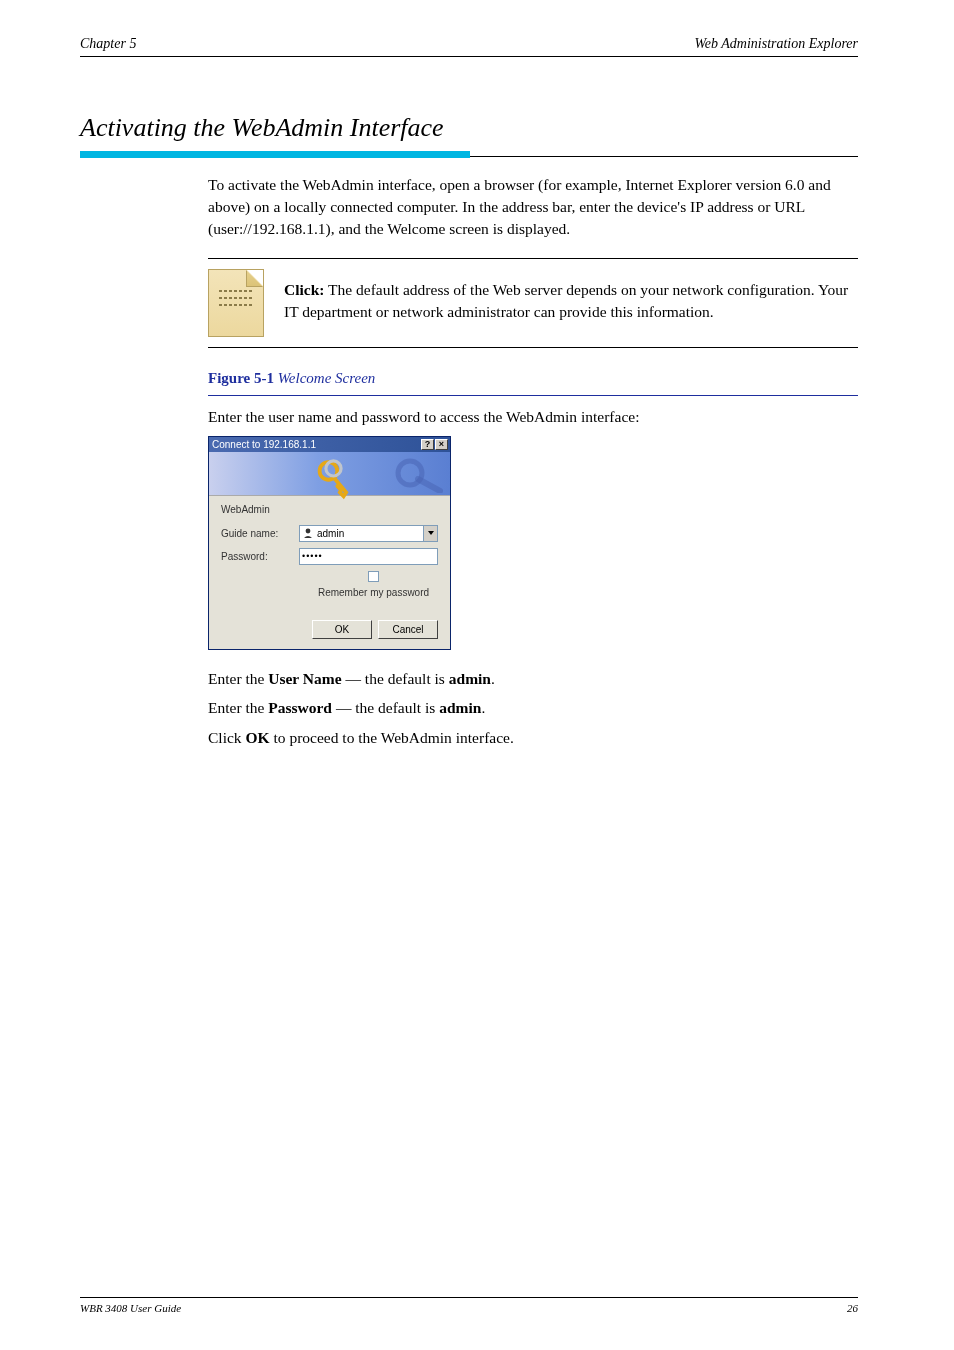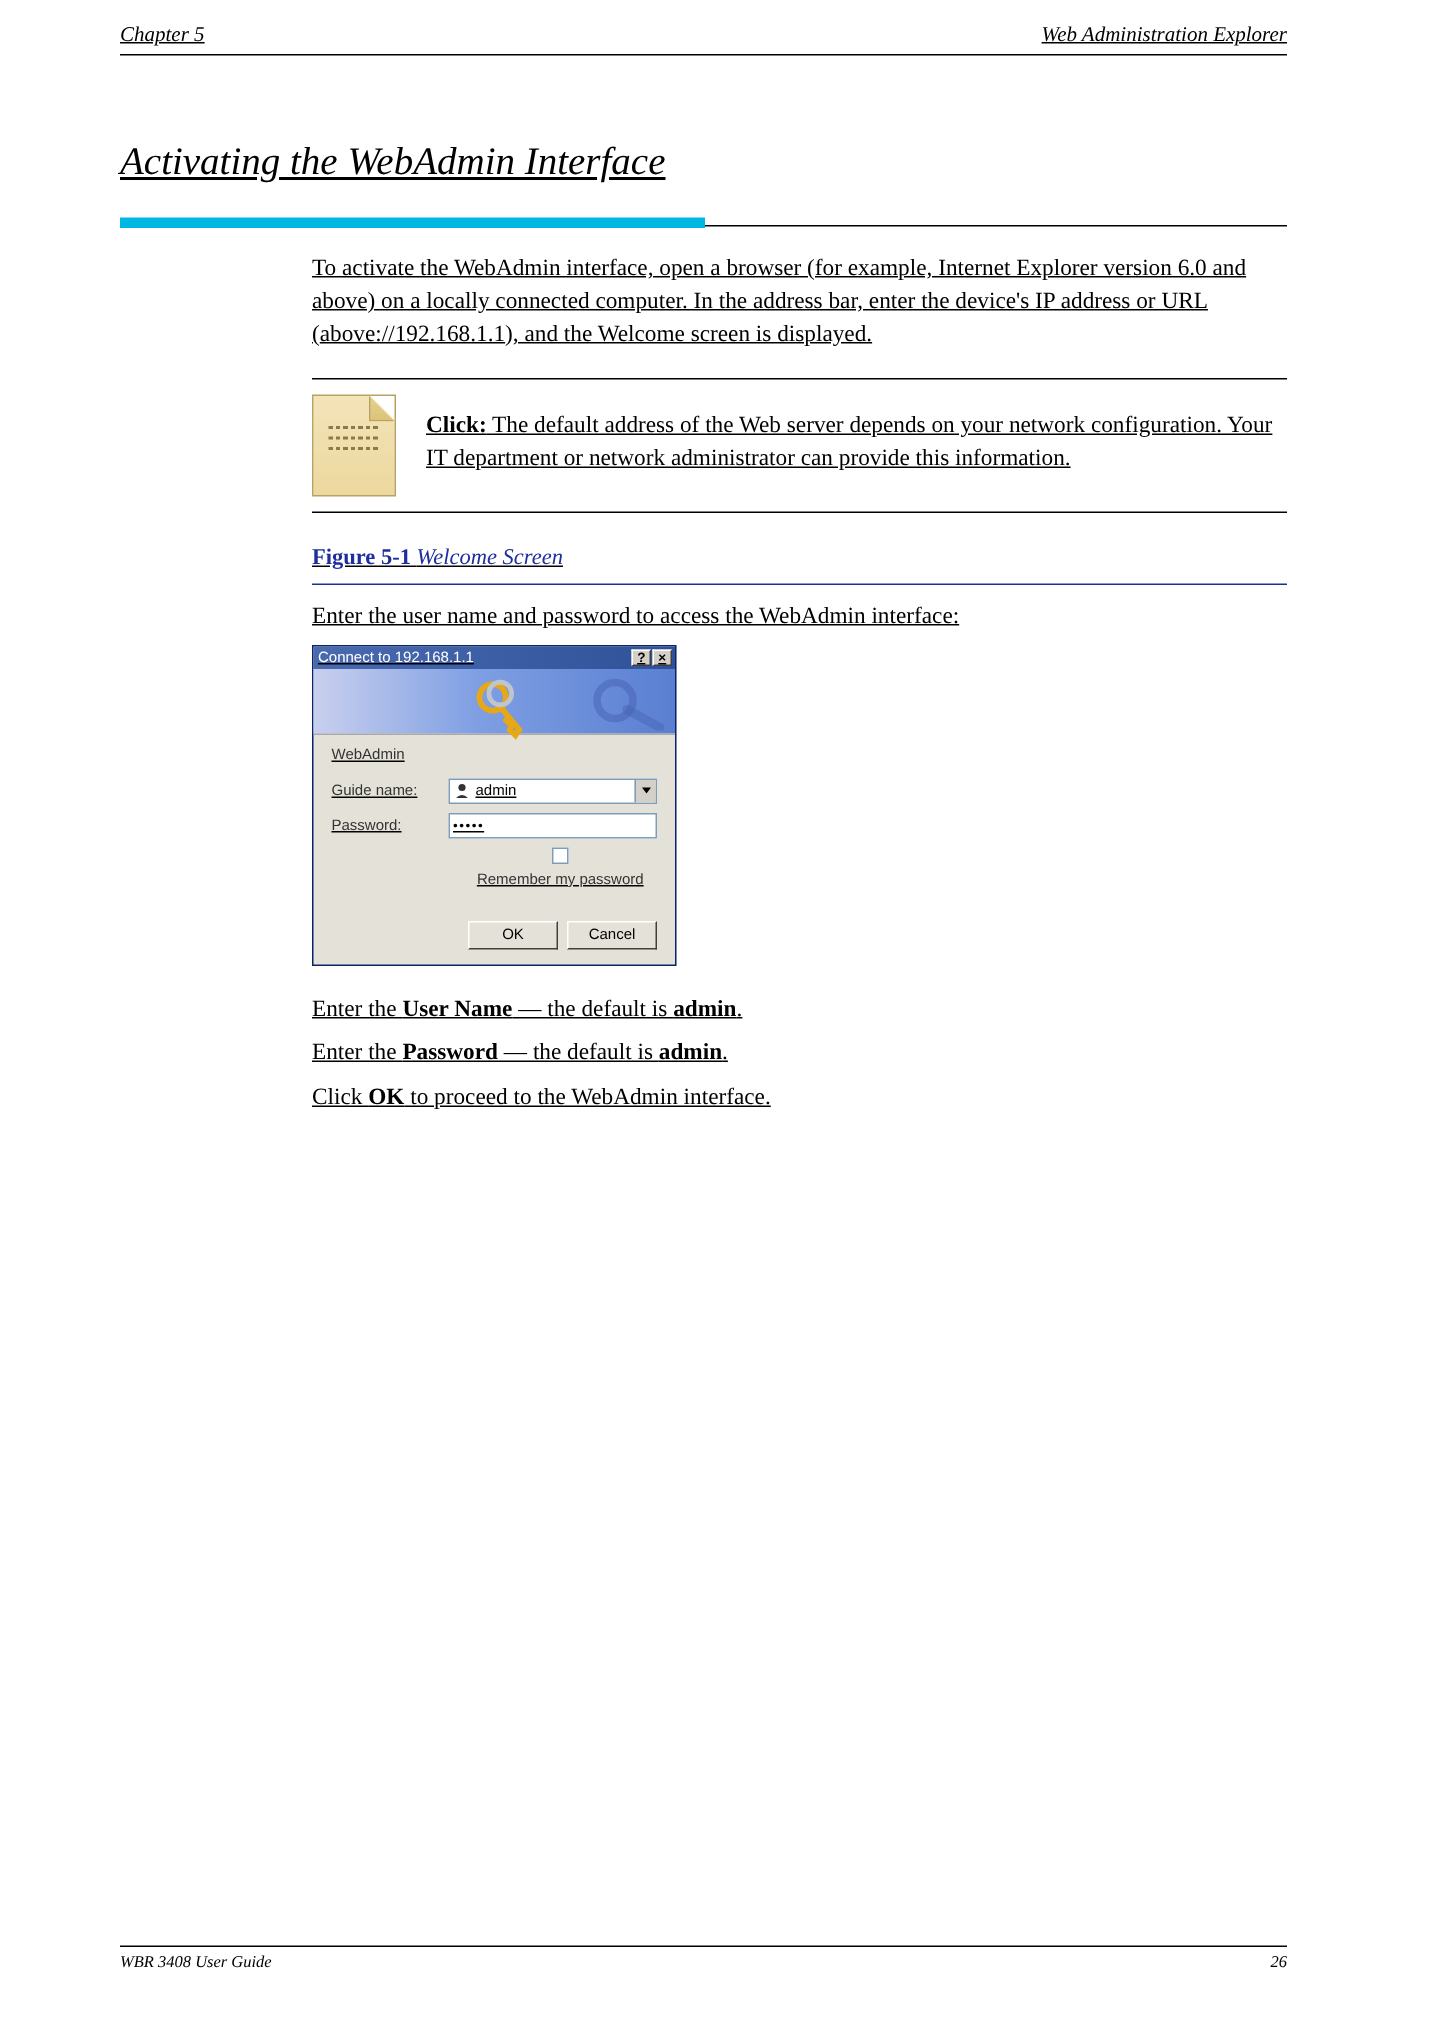--- a/index.html
+++ b/index.html
@@ -1,20 +1,20 @@
 <!DOCTYPE html>
 <html><head>
   <meta charset="utf-8">
   <style>
     * { box-sizing: border-box; margin: 0; padding: 0; }
     body { width: 954px; height: 1350px; font-family: "Times New Roman", serif; background: #fff; position: relative; font-size: 14px; color: #000; }
-    .page { padding: 16px 96px 36px 80px; text-decoration: underline; }
+    .page { padding: 36px 96px 36px 80px; }
     .top-header { display: flex; justify-content: space-between; font-style: italic; font-size: 14px; margin-bottom: 4px; }
     .hr1 { border: none; border-top: 1.3px solid #000; margin-bottom: 56px; }
-    .section-title { font-style: italic; font-size: 26px; font-weight: normal; margin-bottom: 22px; }
+    .section-title { font-style: italic; font-size: 26px; font-weight: normal; margin-bottom: 8px; }
     .accent-line { display: flex; margin-bottom: 16px; }
     .accent-cyan { width: 390px; height: 7px; background: #00b6e2; }
     .accent-black { flex: 1; height: 1px; background: #000; margin-top: 5px; }
     .body-text { font-size: 15.5px; line-height: 1.42; margin-left: 128px; margin-bottom: 18px; }
     .body-text .link { color: #000; text-decoration: none; }
     .note-block { margin-left: 128px; margin-bottom: 22px; }
     .note-rule { border: none; border-top: 1.2px solid #000; margin-bottom: 10px; }
     .note-inner { display: flex; align-items: flex-start; gap: 20px; }
     .note-icon { width: 56px; height: 68px; background: linear-gradient(#f3e4b9,#ecd89e); border: 1px solid #b8a261; position: relative; flex-shrink: 0; }
     .note-icon::before { content: ""; position: absolute; top: 0; right: 0; width: 16px; height: 16px; background: #fff; clip-path: polygon(100% 0, 100% 100%, 0 0); }
@@ -64,21 +64,21 @@
   </div>
   <hr class="hr1">
 
   <h2 class="section-title">Activating the WebAdmin Interface</h2>
   <div class="accent-line">
     <div class="accent-cyan"></div>
     <div class="accent-black"></div>
   </div>
 
   <p class="body-text">
-    <span>To activate the WebAdmin interface, open a browser (for example, Internet Explorer version 6.0 and above) on a locally connected computer. In the address bar, enter the device's IP address or URL (</span><span class="link">above://192.168.1.1</span><span>), and the Welcome screen is displayed.</span>
+    <span>To activate the WebAdmin interface, open a browser (for example, Internet Explorer version 6.0 and above) on a locally connected computer. In the address bar, enter the device's IP address or URL (</span><span class="link">user://192.168.1.1</span><span>), and the Welcome screen is displayed.</span>
   </p>
 
   <div class="note-block">
     <hr class="note-rule">
     <div class="note-inner">
       <div class="note-icon">
           <div class="note-lines">
             <span></span>
             <span></span>
             <span></span>

